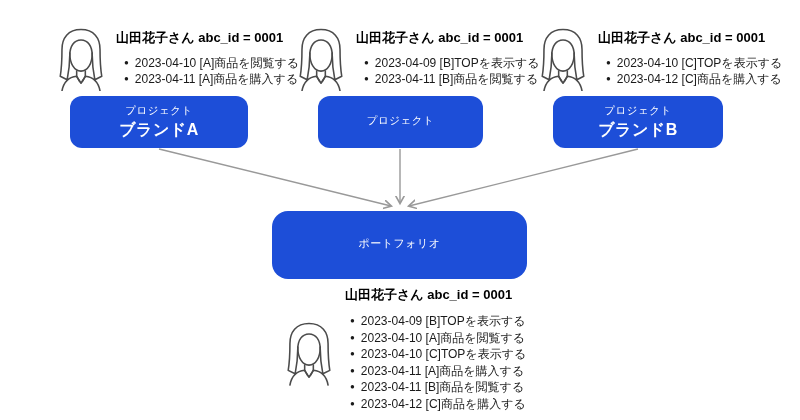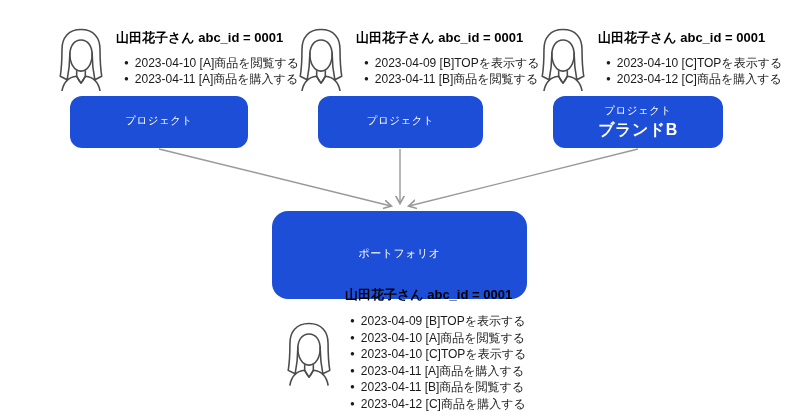--- a/index.html
+++ b/index.html
@@ -16,21 +16,21 @@
   
   .node{
     position:absolute;background:#1d4ed8;color:#fff;border-radius:12px;
     display:flex;flex-direction:column;align-items:center;justify-content:center;text-align:center;
   }
   .node-sub{font-size:10.5px;letter-spacing:.5px;margin-bottom:2px;}
   .node-label{font-size:16px;font-weight:bold;letter-spacing:.5px;}
   .node-a{left:70px;top:96px;width:178px;height:52px;}
   .node-b{left:318px;top:96px;width:165px;height:52px;}
   .node-c{left:553px;top:96px;width:170px;height:52px;}
-  .node-portfolio{left:272px;top:211px;width:255px;height:88px;border-radius:16px;}
+  .node-portfolio{left:272px;top:211px;width:255px;height:68px;border-radius:16px;}
   .node-portfolio .node-sub{font-size:11px;margin-bottom:3px;}
   .node-portfolio .node-label{font-size:18px;}
   
   .arrows{position:absolute;left:0;top:0;width:800px;height:420px;pointer-events:none;}
   
   .bottom-title{position:absolute;left:345px;top:286px;font-size:13px;font-weight:bold;color:#000;white-space:nowrap;}
   .bottom-list{position:absolute;left:342px;top:305px;}
   .bottom-list ul.events{line-height:16.5px;}
   .bottom-avatar{position:absolute;left:283px;top:316px;}
   .defs-hidden{position:absolute;width:0;height:0;overflow:hidden;}
@@ -88,20 +88,21 @@
       <div class="gtitle">山田花子さん abc_id = 0001</div>
       <ul class="events">
         <li>2023-04-10 [C]TOPを表示する</li>
         <li>2023-04-12 [C]商品を購入する</li>
       </ul>
     </div>
   </div>
 
   <div class="node node-a">
     <div class="node-sub">プロジェクト</div>
+    <div class="node-label">ブランドA</div>
   </div>
   <div class="node node-b">
     <div class="node-sub">プロジェクト</div>
   </div>
   <div class="node node-c">
     <div class="node-sub">プロジェクト</div>
     <div class="node-label">ブランドB</div>
   </div>
 
   <svg class="arrows" width="800" height="420">

